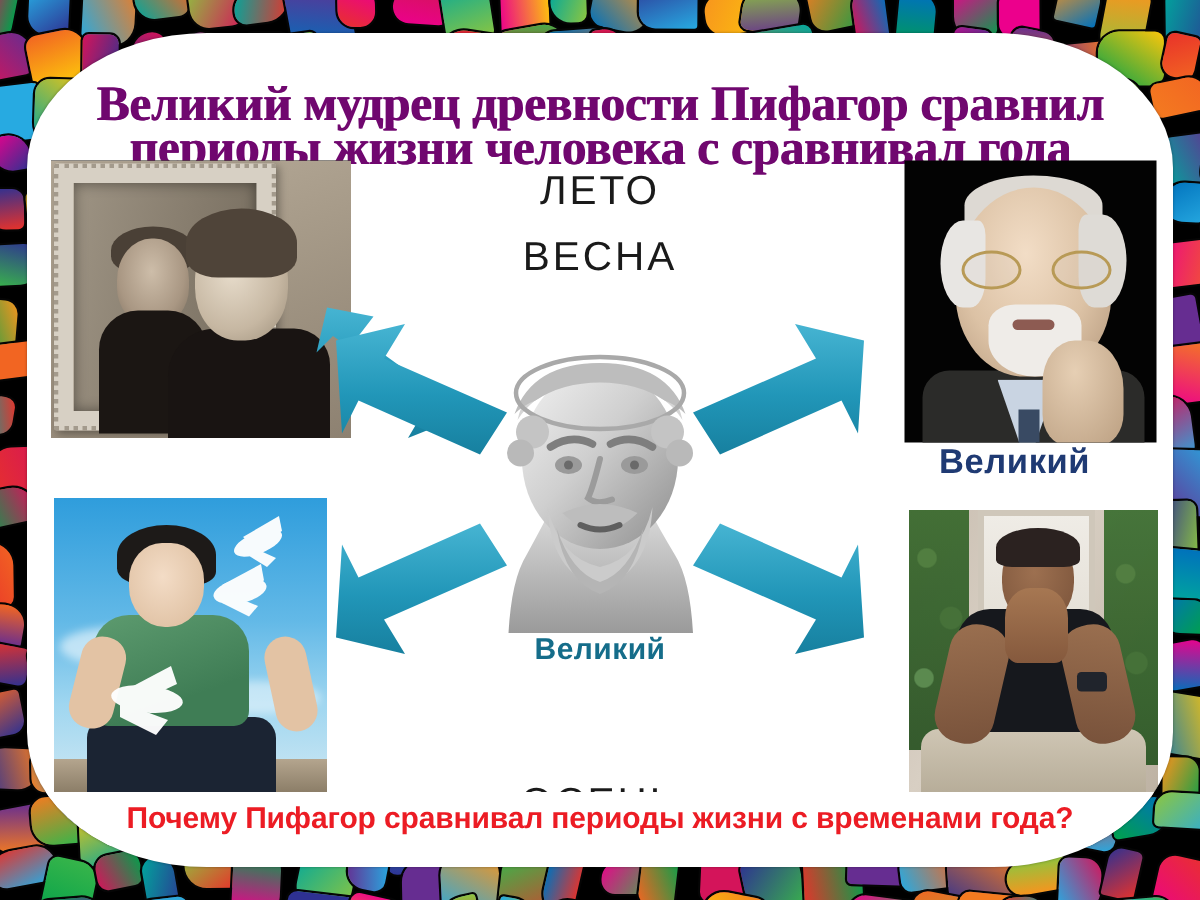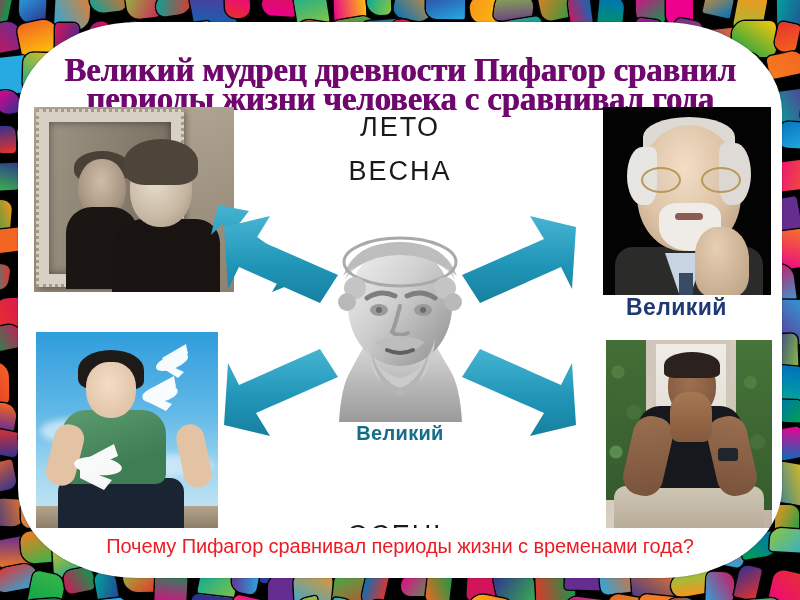--- a/index.html
+++ b/index.html
@@ -245,21 +245,21 @@
   #arrows { position:absolute; left:0; top:0; width:764px; height:556px;
             pointer-events:none; }
 
   
   #question-bar {
     position:absolute; left:0; right:0; bottom:14px; height:36px;
     display:flex; align-items:center; justify-content:center;
     background:#ffffff;
   }
   #question-text {
-    color:#ec1c24; font-weight:normal; font-size:20px;
+    color:#ec1c24; font-weight:bold; font-size:20px;
     letter-spacing:-0.1px; white-space:nowrap;
     font-family:"Liberation Sans", sans-serif;
   }
 </style>
 </head>
 <body>
 
 <div id="slide">
 
   <div class="mosaic" id="mosaic">

